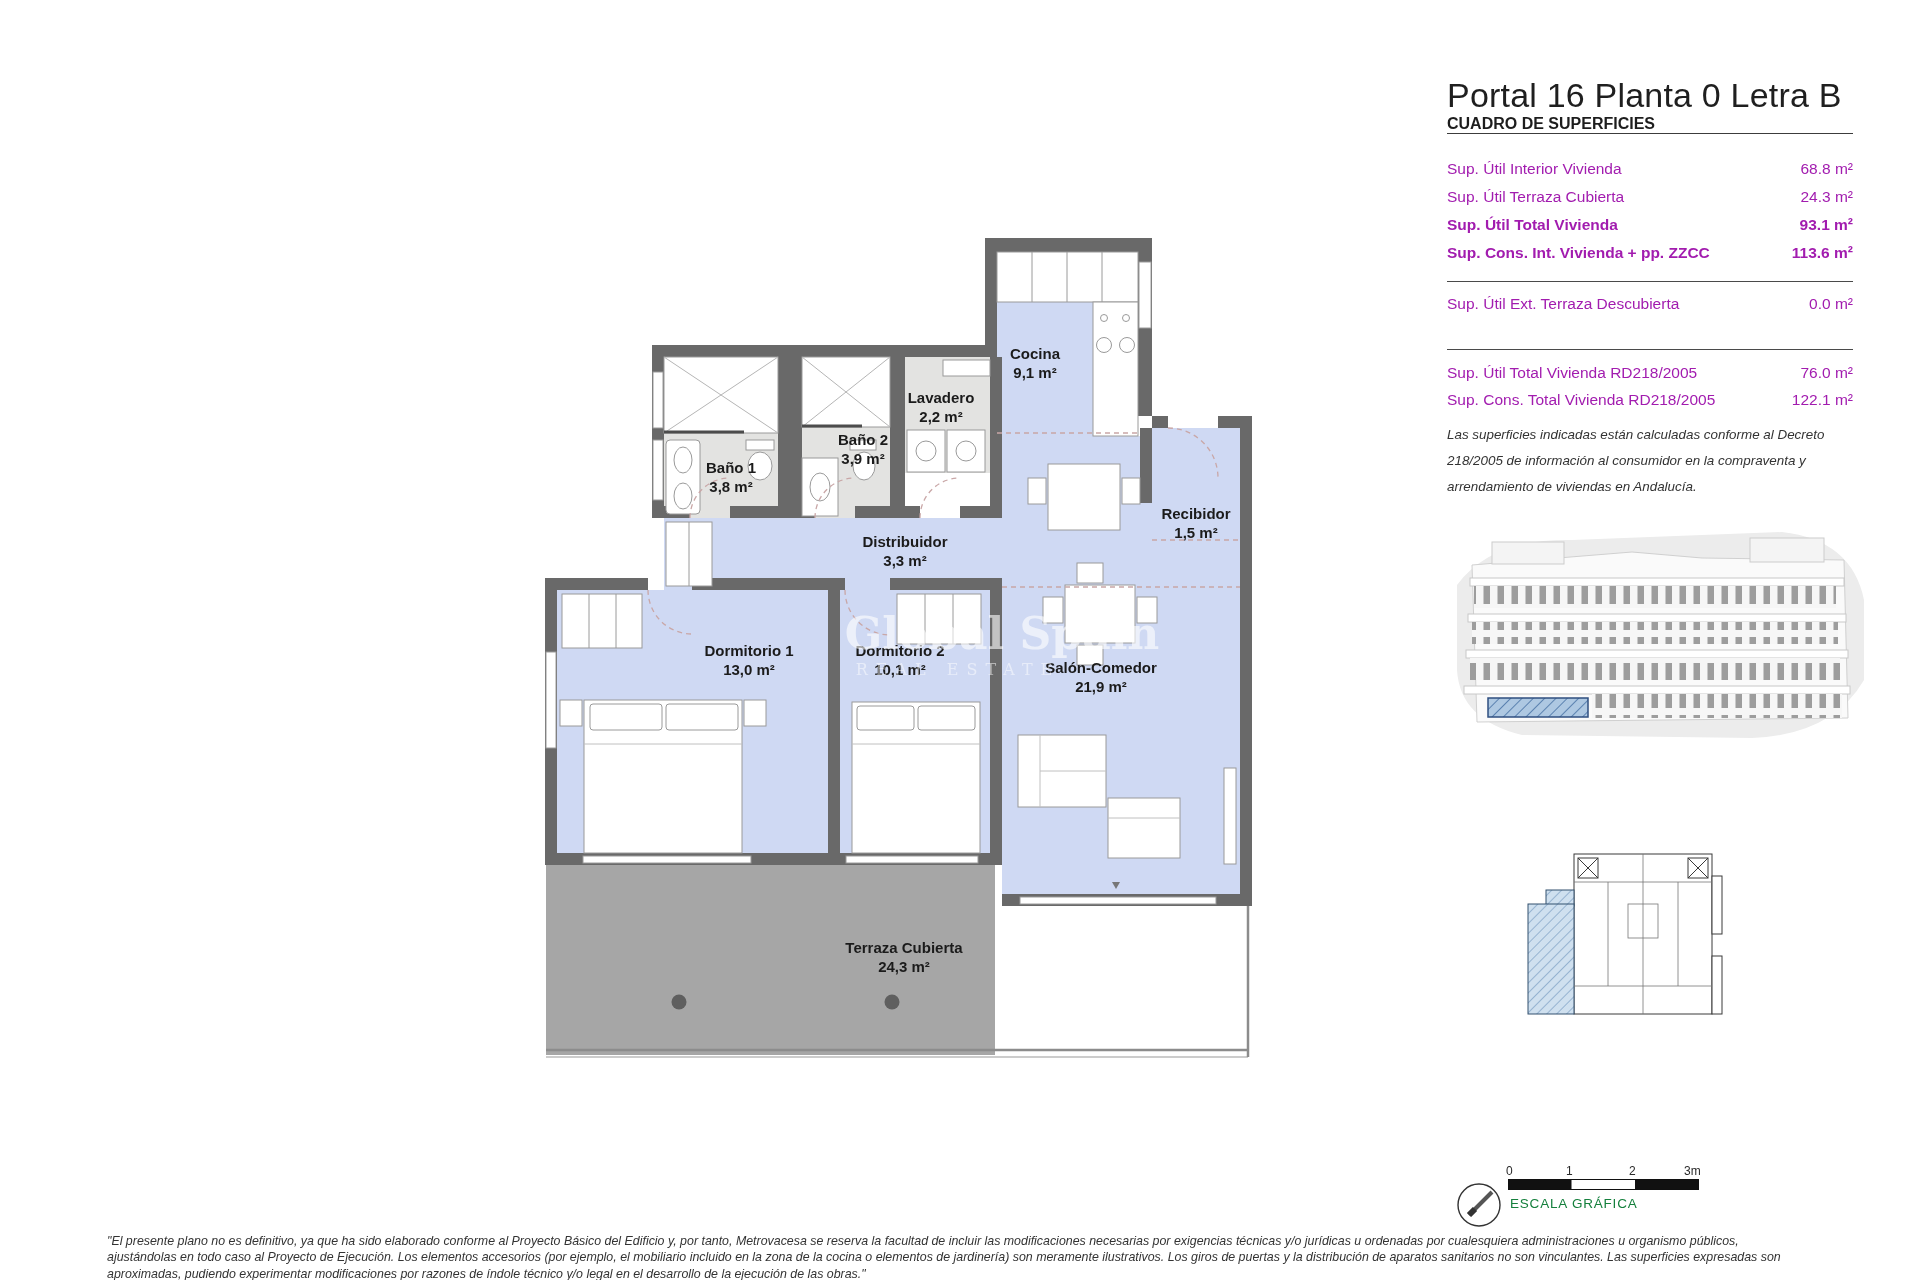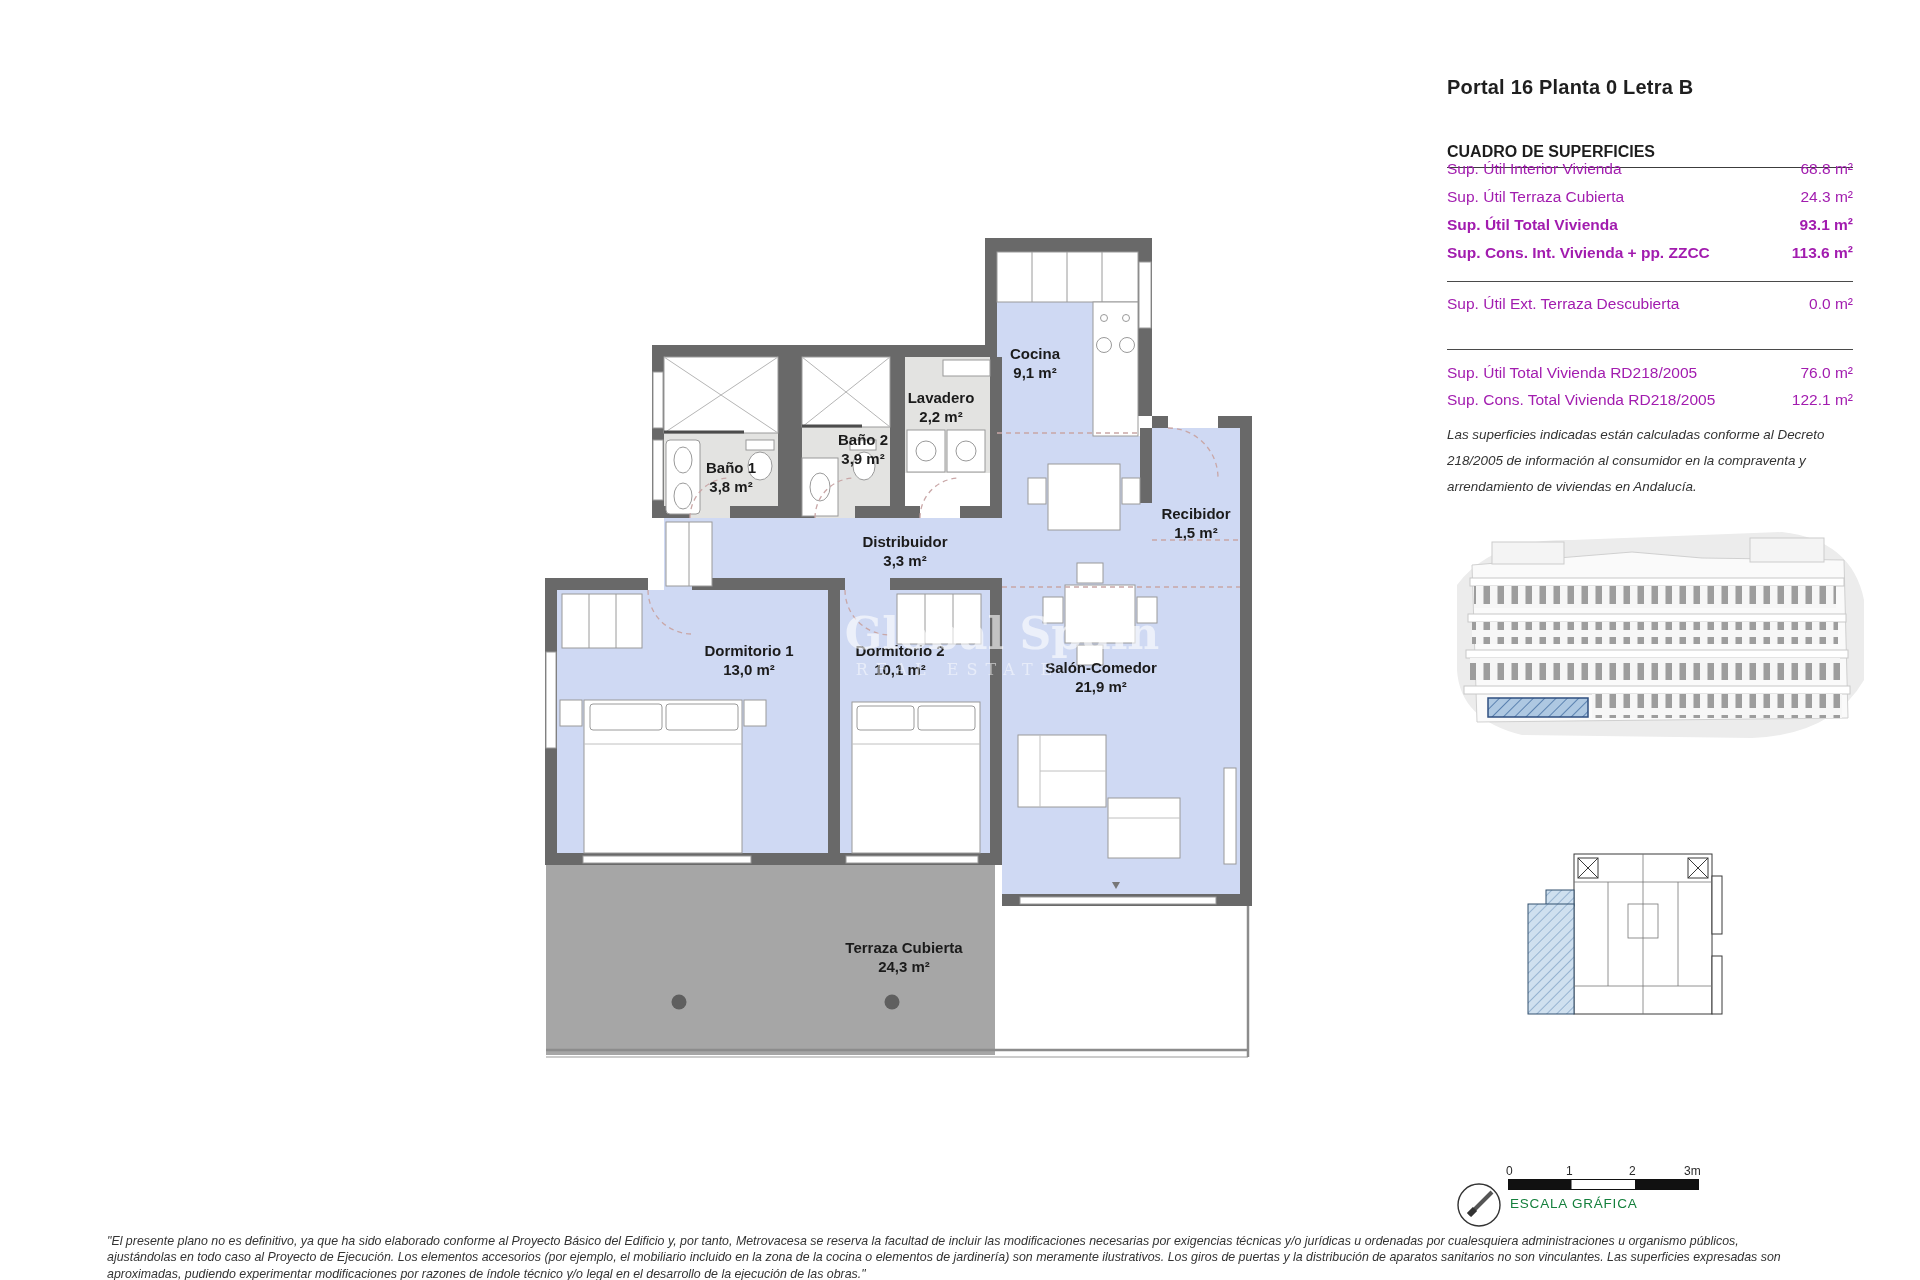--- a/index.html
+++ b/index.html
@@ -1,22 +1,22 @@
 <!DOCTYPE html>
 <html><head>
 <meta charset="utf-8">
 <style>
   html,body{margin:0;padding:0;background:#fff;}
   #canvas{position:relative;width:1920px;height:1280px;background:#ffffff;overflow:hidden;
           font-family:"Liberation Sans",sans-serif;color:#222;}
   .abs{position:absolute;}
   
-  .panel-title{left:1447px;top:76px;width:410px;font-size:20px;font-weight:700;color:#1f1f1f;letter-spacing:.2px;}
-  .sect-head{left:1447px;top:143px;width:406px;font-size:16px;font-weight:700;color:#1d1d1d;
-             border-bottom:1.5px solid #3c3c3c;padding-bottom:6px;}
+  .panel-title{left:1447px;top:76px;width:410px;font-size:34px;font-weight:400;color:#1f1f1f;letter-spacing:.2px;}
+  .sect-head{left:1447px;top:115px;width:406px;font-size:16px;font-weight:700;color:#1d1d1d;
+             border-bottom:1.5px solid #3c3c3c;}
   .srow{left:1447px;width:406px;height:22px;font-size:15.5px;color:#a21caf;display:flex;justify-content:space-between;}
   .srow .val{text-align:right;}
   .srow.bold{font-weight:700;}
   .rule{left:1447px;width:406px;height:0;border-top:1.2px solid #4a4a4a;}
   .note{left:1447px;top:422px;width:380px;font-size:13.4px;font-style:italic;color:#333;line-height:26px;}
   
   .room-label{transform:translateX(-50%);text-align:center;font-size:15px;font-weight:600;
               color:#1b1b1b;line-height:19px;white-space:nowrap;}
   
   .wm1{left:958px;top:608px;transform:translateX(-50%);font-family:"DejaVu Serif",serif;font-weight:700;

